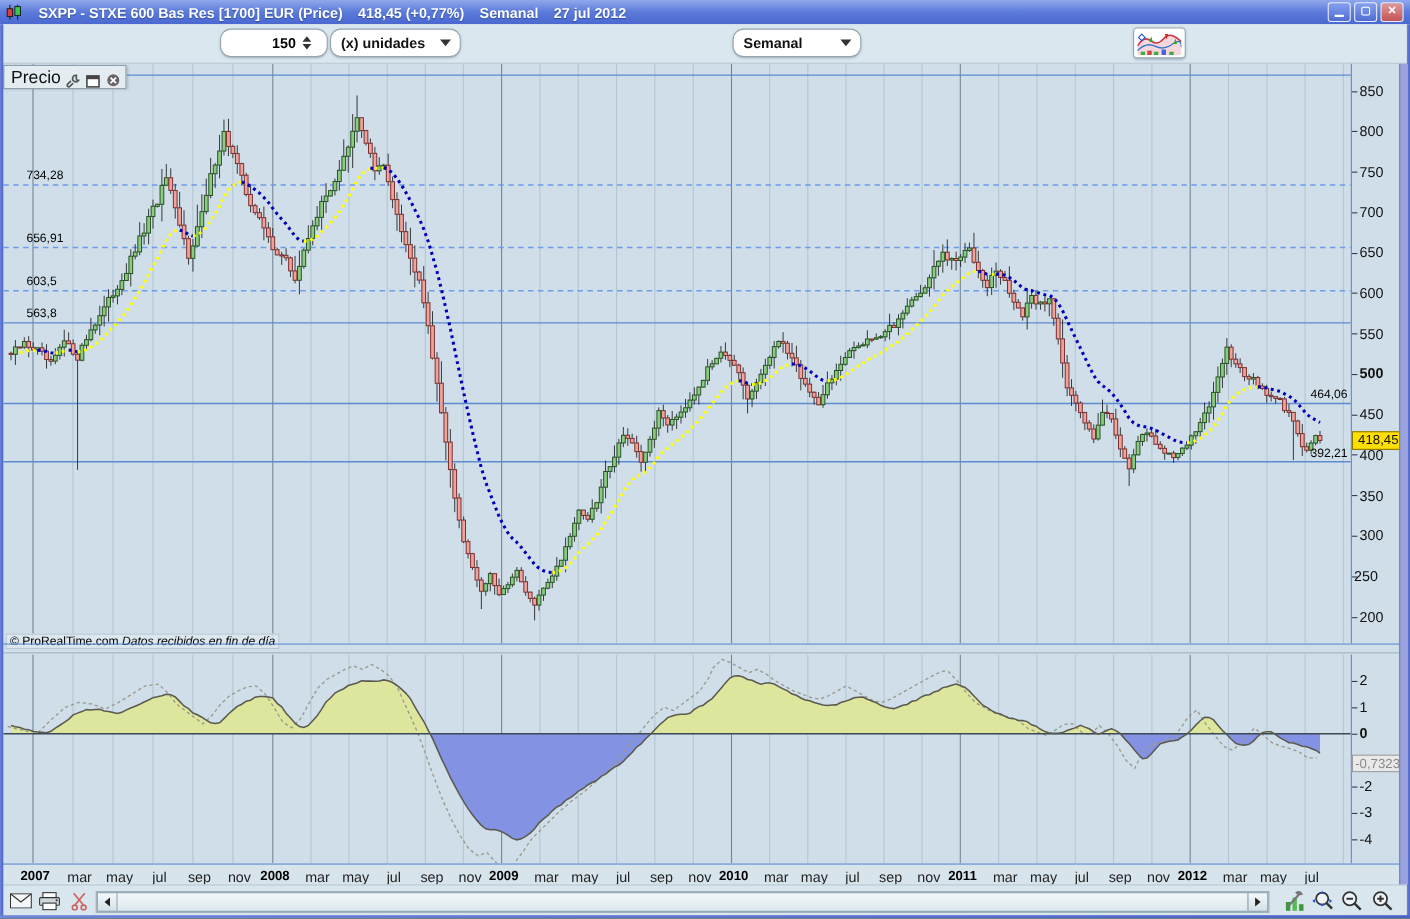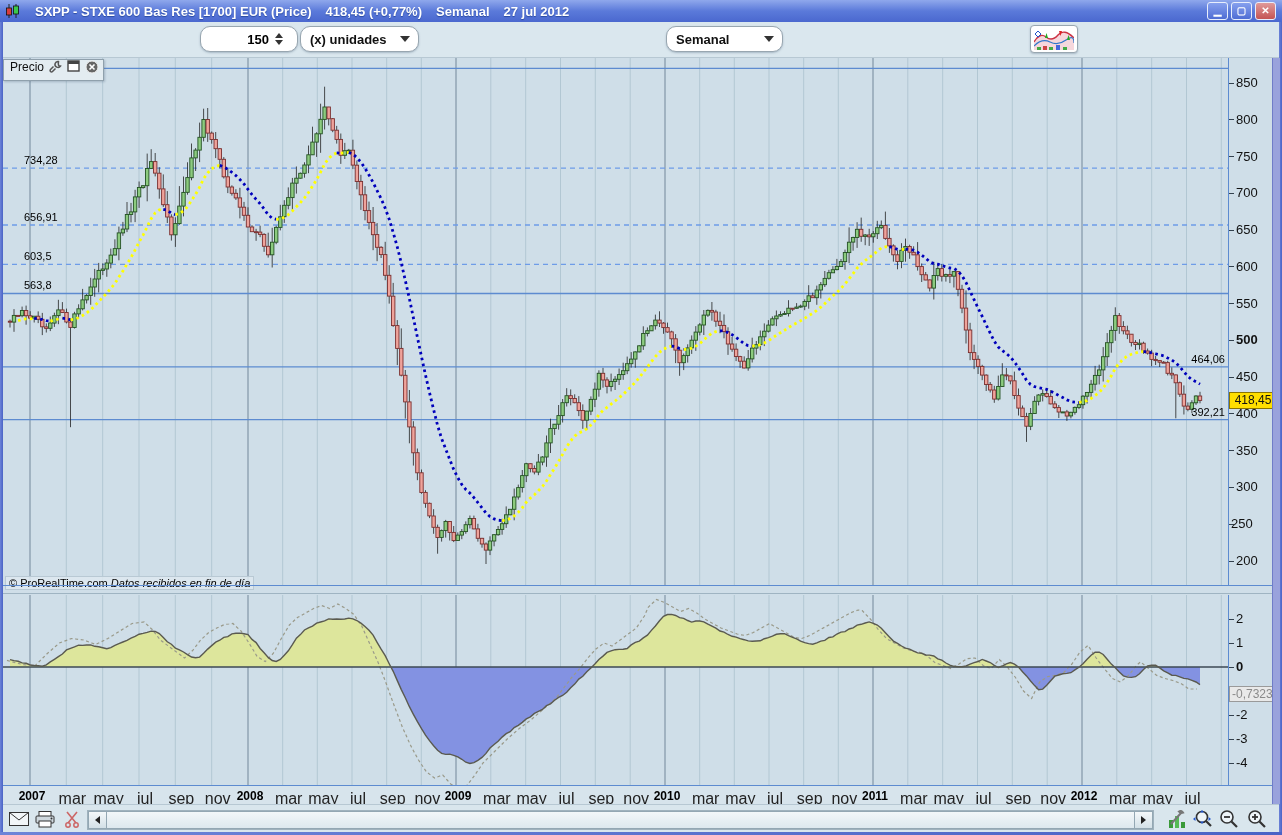--- a/index.html
+++ b/index.html
@@ -20,32 +20,32 @@
   
   #toolbar{left:0;top:22px;width:1282px;height:35px;background:#dae7ee;border-bottom:1px solid #b7c8d3;}
   .pill{position:absolute;top:4px;height:24px;background:#fff;border:1px solid #98a6b0;border-radius:10px;
     box-shadow:0 1px 2px rgba(120,140,160,.5);display:flex;align-items:center;font-size:13px;font-weight:bold;}
   .spin-arrows{display:flex;flex-direction:column;margin:0 6px 0 4px;}
   .tri-up{width:0;height:0;border-left:4px solid transparent;border-right:4px solid transparent;border-bottom:5px solid #333;margin-bottom:2px;}
   .tri-dn{width:0;height:0;border-left:4px solid transparent;border-right:4px solid transparent;border-top:5px solid #333;}
   .dd-arrow{margin-left:auto;margin-right:8px;width:0;height:0;border-left:5px solid transparent;border-right:5px solid transparent;border-top:6px solid #333;}
   #units-input{border:0;outline:0;width:58px;text-align:right;font:bold 13px "Liberation Sans",sans-serif;margin-left:8px;}
   
-  .panel-hdr{background:#e3ecf1;border:1px solid #8fa0ac;display:flex;align-items:flex-start;
-    font-size:12px;padding:0 4px 0 6px;height:20px;box-shadow:1px 1px 2px rgba(100,120,140,.4);}
+  .panel-hdr{background:#e3ecf1;border:1px solid #8fa0ac;display:flex;align-items:flex-end;
+    font-size:16px;padding:0 4px 0 6px;height:20px;box-shadow:1px 1px 2px rgba(100,120,140,.4);}
   .hdr-ico{margin-left:5px;display:flex;align-items:center;}
   
   .tick-label{position:absolute;font-size:13px;color:#111;white-space:nowrap;}
   .tick-dash{position:absolute;width:5px;height:1px;background:#33414e;left:0;}
   .lvl-label{position:absolute;font-size:11px;color:#000;white-space:nowrap;}
   #cur-price{position:absolute;left:1229px;width:46px;height:15px;background:#ffdf00;border:1px solid #8a7500;
     font-size:12px;text-align:center;line-height:15px;}
   #cur-rs{position:absolute;left:1229px;width:49px;height:14px;background:#e9e9e9;border:1px solid #9a9a9a;
     font-size:12px;color:#8a8a8a;text-align:left;padding-left:2px;line-height:14px;}
-  .xlab{position:absolute;font-size:16px;color:#222;transform:translateX(-50%);white-space:nowrap;}
+  .xlab{position:absolute;font-size:13px;color:#222;transform:translateX(-50%);white-space:nowrap;}
   .xlab.year{font-weight:bold;font-size:12px;color:#000;}
   #xaxis{left:0;top:785px;width:1282px;height:19px;background:#d7e4ec;border-top:1px solid #5d8bd0;}
   
   #botbar{left:0;top:804px;width:1282px;height:28px;background:#d9e6ed;border-top:1px solid #b7c8d3;}
   .bot-ico{position:absolute;top:3px;width:22px;height:22px;display:flex;align-items:center;justify-content:center;}
   #scrollbar{position:absolute;top:5px;height:18px;background:#c5d4dd;border:1px solid #9fb2bd;display:flex;}
   .sb-btn{width:17px;height:16px;background:linear-gradient(180deg,#f4f8fa,#d3e0e7);border:1px solid #93a7b3;
     display:flex;align-items:center;justify-content:center;}
   #sb-thumb{flex:1;background:linear-gradient(180deg,#f2f7f9,#dde8ee);border:1px solid #93a7b3;border-left:0;border-right:0;}
   .sb-tri-l{width:0;height:0;border-top:4px solid transparent;border-bottom:4px solid transparent;border-right:5px solid #222;}

